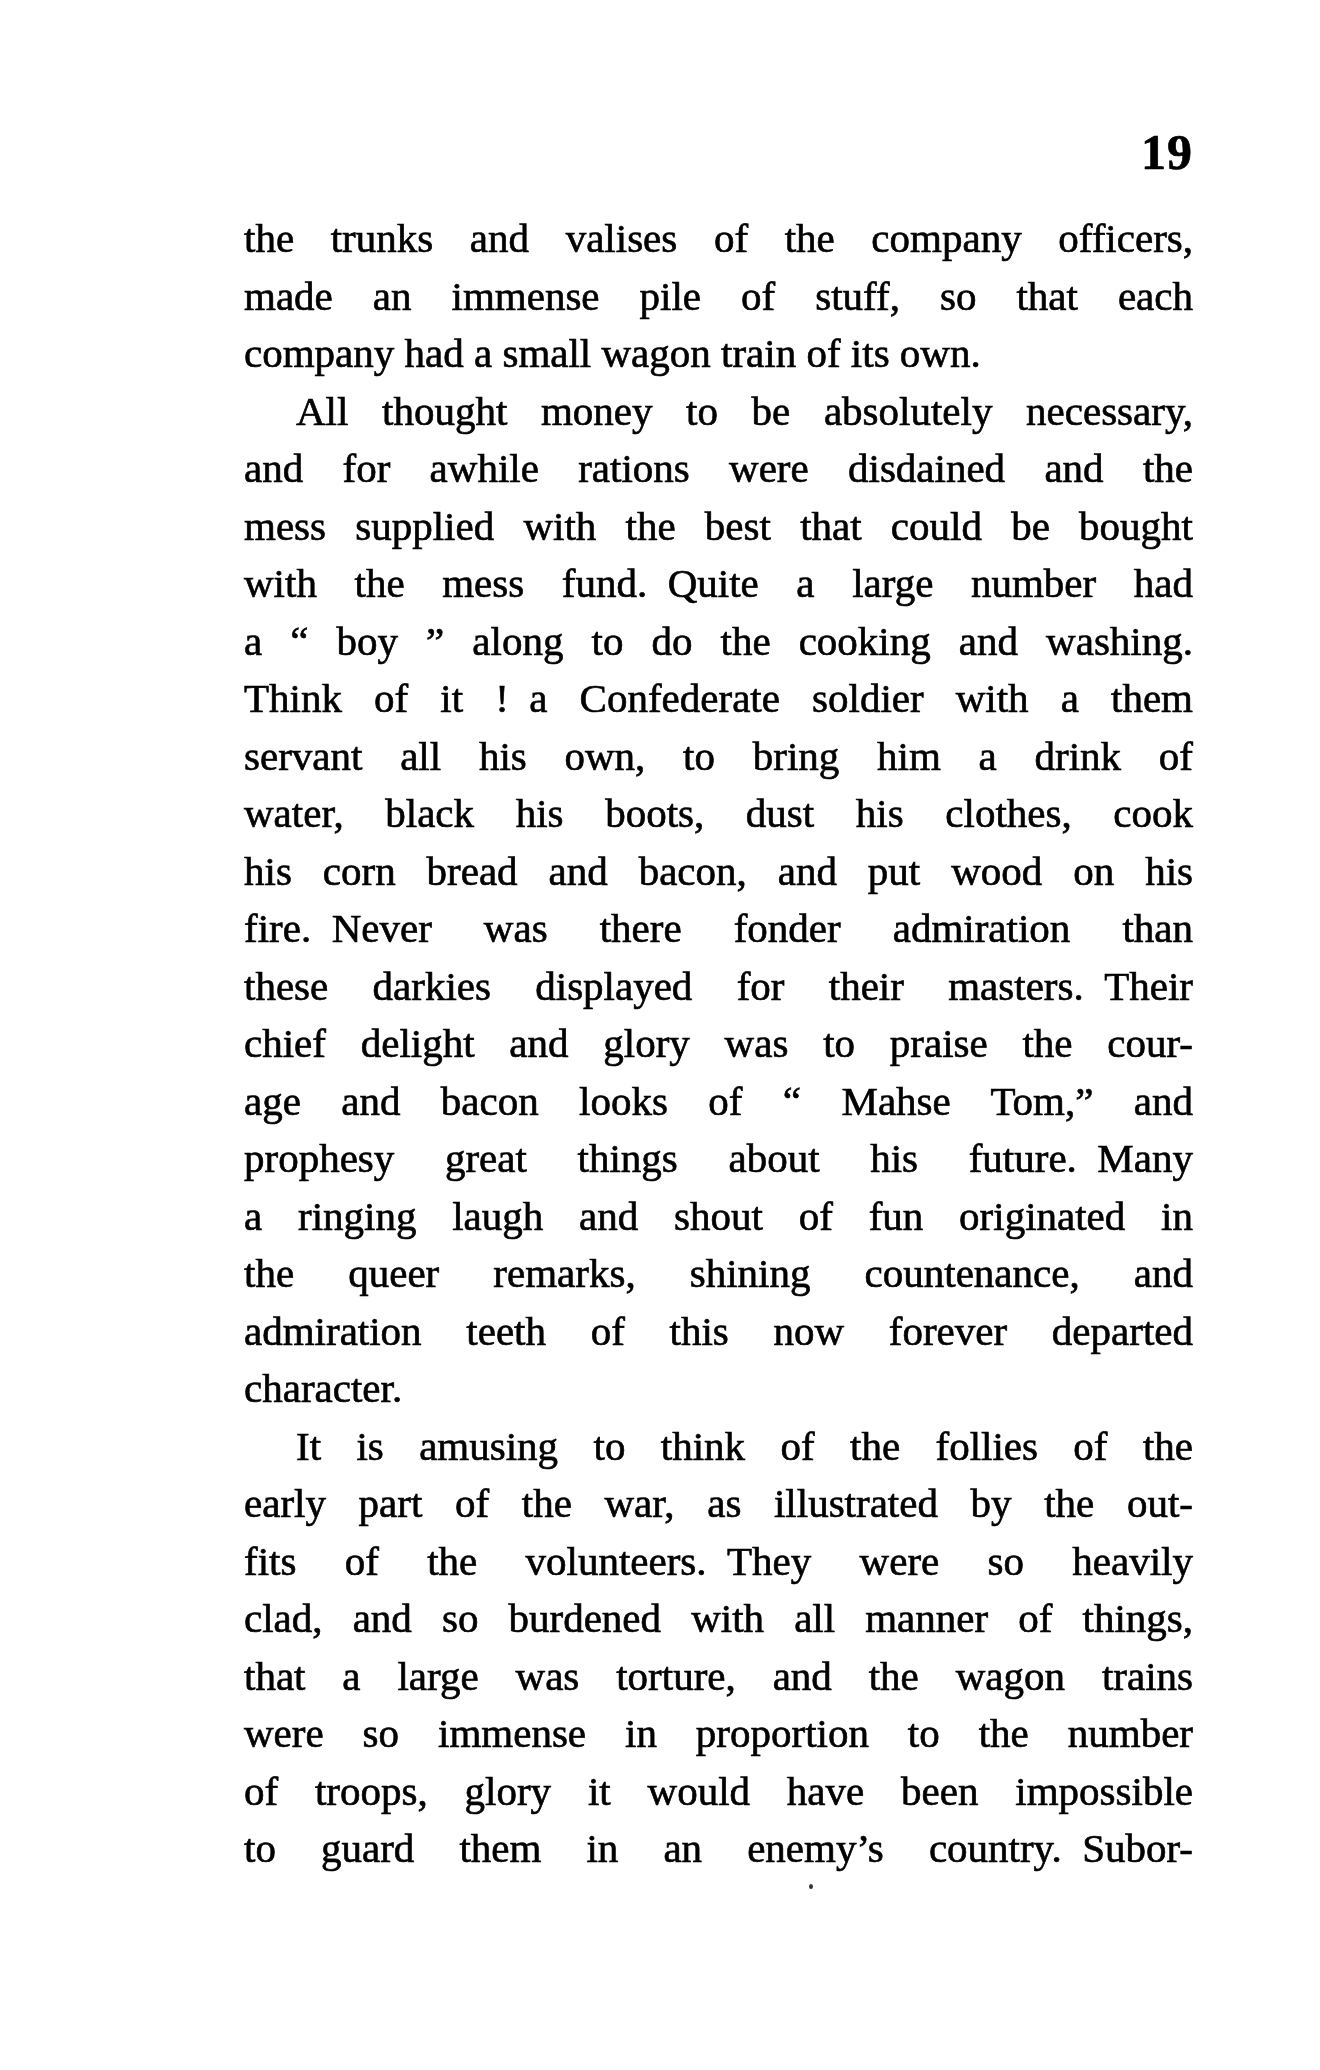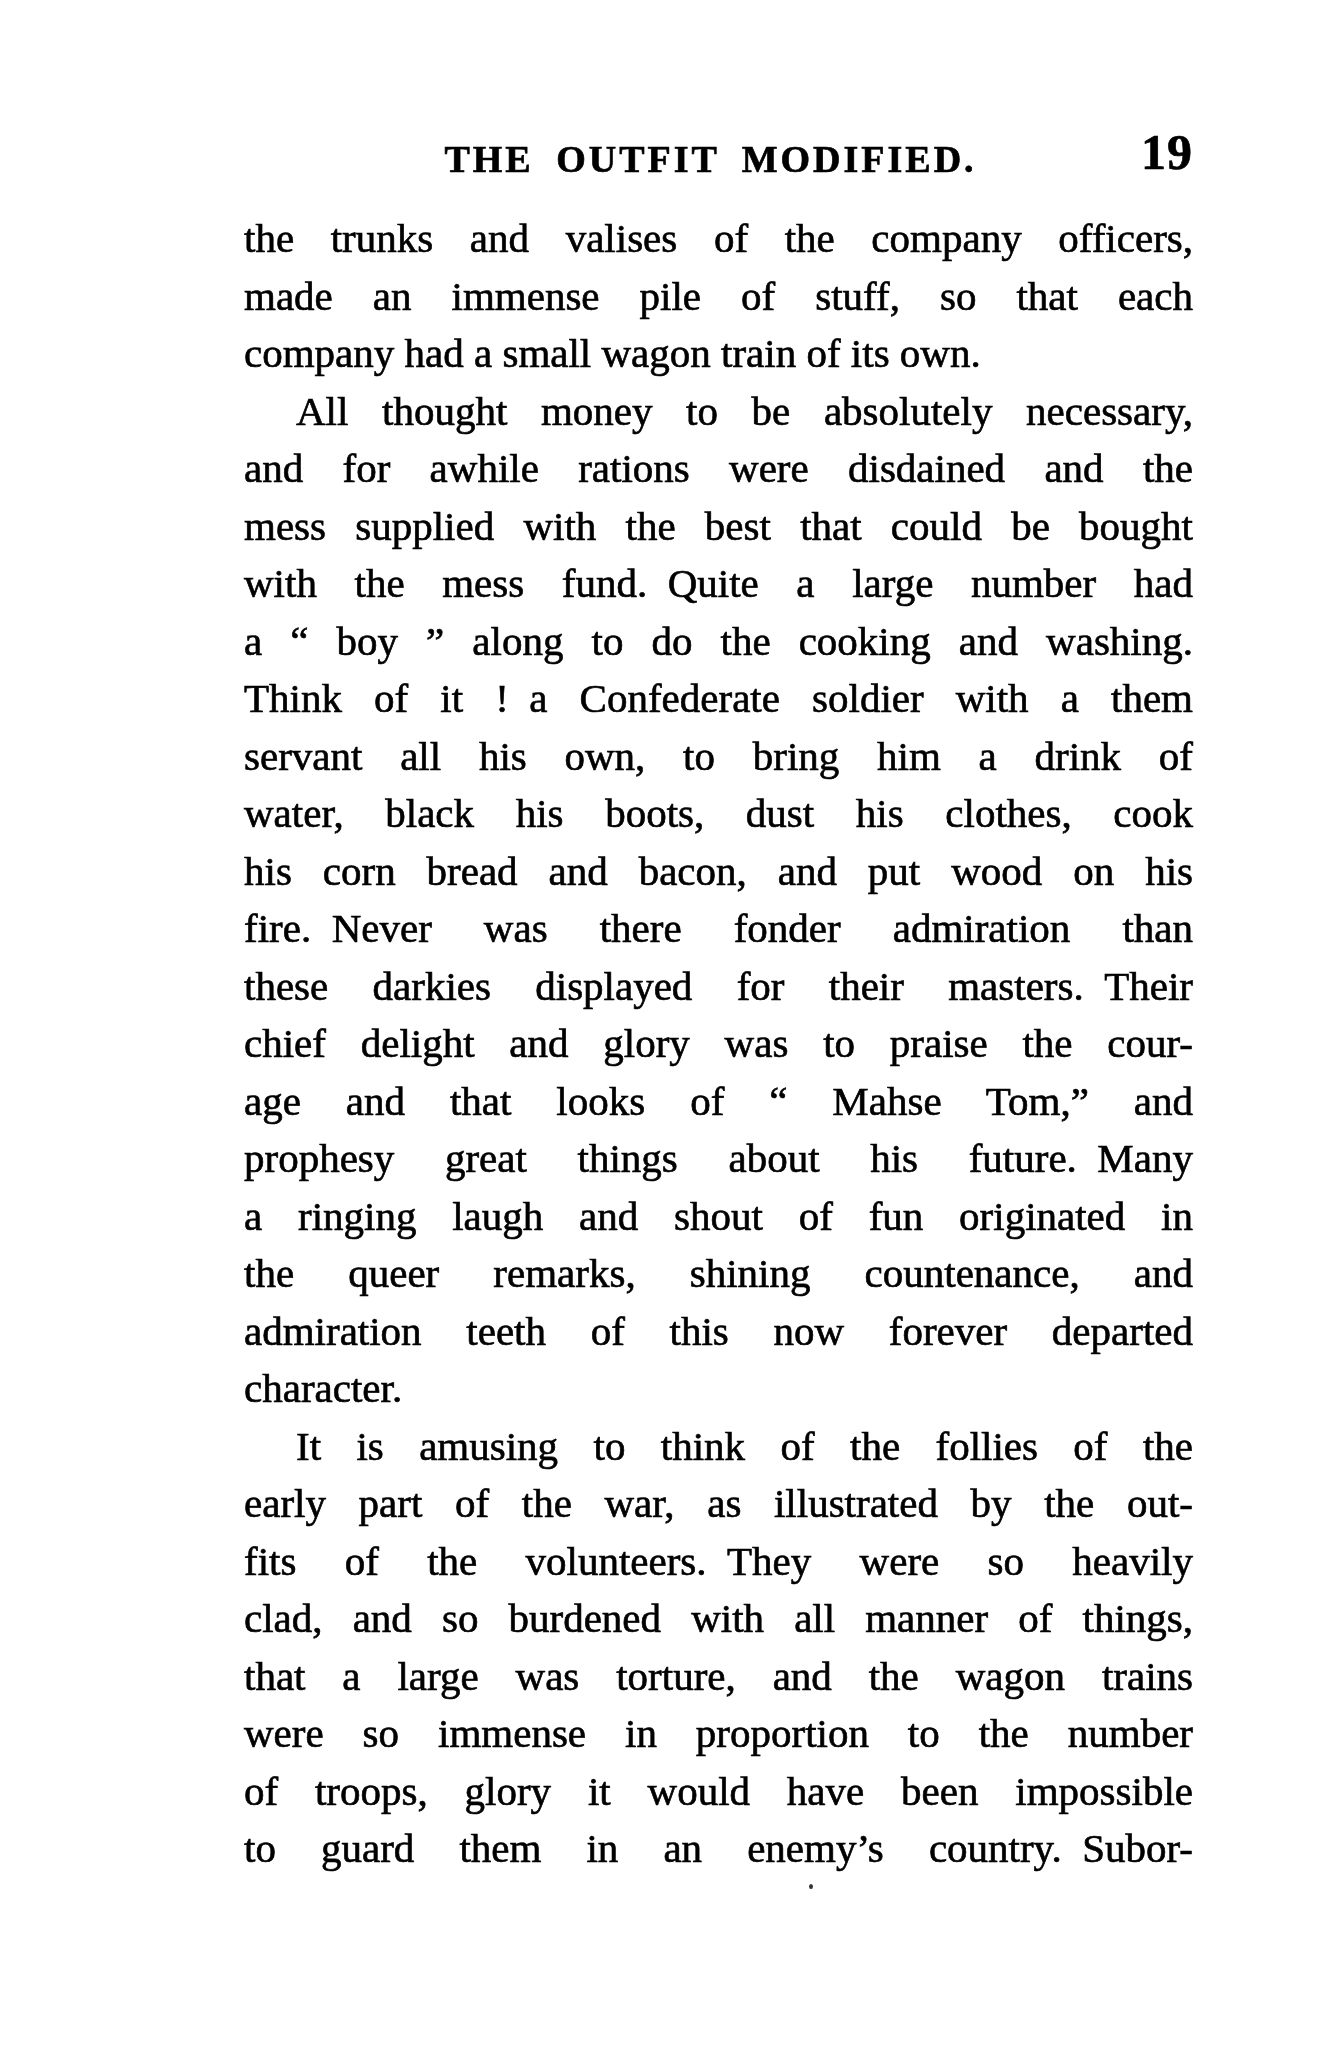--- a/index.html
+++ b/index.html
@@ -66,41 +66,40 @@
     border-radius: 50%;
     opacity: 0.85;
   }
 </style>
 </head>
 <body>
 
 <div class="page">
 
   <div class="header-row">
-    <span class="running-title">THE OUTFIT MODIFIED.</span>
     <span class="page-number">19</span>
   </div>
 
   <div class="text-block">
     <div class="line">the trunks and valises of the company officers,</div>
     <div class="line">made an immense pile of stuff, so that each</div>
     <div class="line end">company had a small wagon train of its own.</div>
     <div class="line indent">All thought money to be absolutely necessary,</div>
     <div class="line">and for awhile rations were disdained and the</div>
     <div class="line">mess supplied with the best that could be bought</div>
     <div class="line">with the mess fund. Quite a large number had</div>
     <div class="line">a “ boy ” along to do the cooking and washing.</div>
     <div class="line">Think of it ! a Confederate soldier with a them</div>
     <div class="line">servant all his own, to bring him a drink of</div>
     <div class="line">water, black his boots, dust his clothes, cook</div>
     <div class="line">his corn bread and bacon, and put wood on his</div>
     <div class="line">fire. Never was there fonder admiration than</div>
     <div class="line">these darkies displayed for their masters. Their</div>
     <div class="line">chief delight and glory was to praise the cour-</div>
-    <div class="line">age and that looks of “ Mahse Tom,” and</div>
+    <div class="line">age and bacon looks of “ Mahse Tom,” and</div>
     <div class="line">prophesy great things about his future. Many</div>
     <div class="line">a ringing laugh and shout of fun originated in</div>
     <div class="line">the queer remarks, shining countenance, and</div>
     <div class="line">admiration teeth of this now forever departed</div>
     <div class="line end">character.</div>
     <div class="line indent">It is amusing to think of the follies of the</div>
     <div class="line">early part of the war, as illustrated by the out-</div>
     <div class="line">fits of the volunteers. They were so heavily</div>
     <div class="line">clad, and so burdened with all manner of things,</div>
     <div class="line">that a large was torture, and the wagon trains</div>

